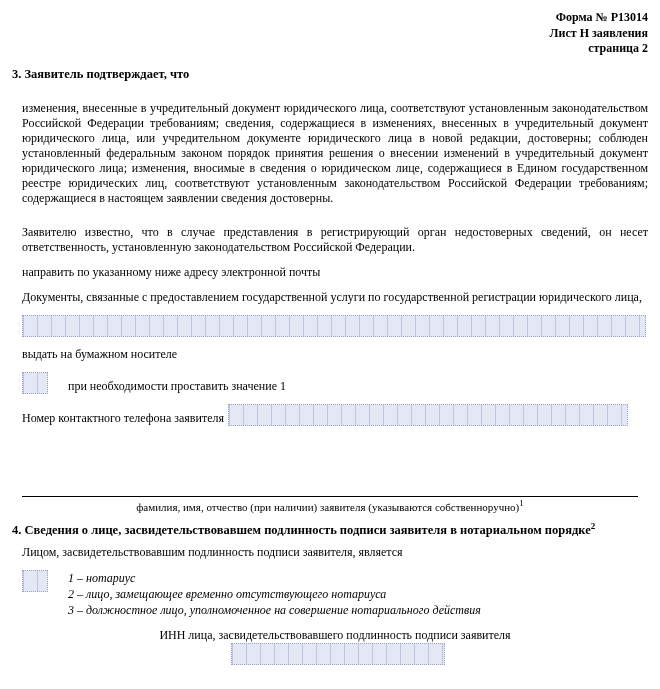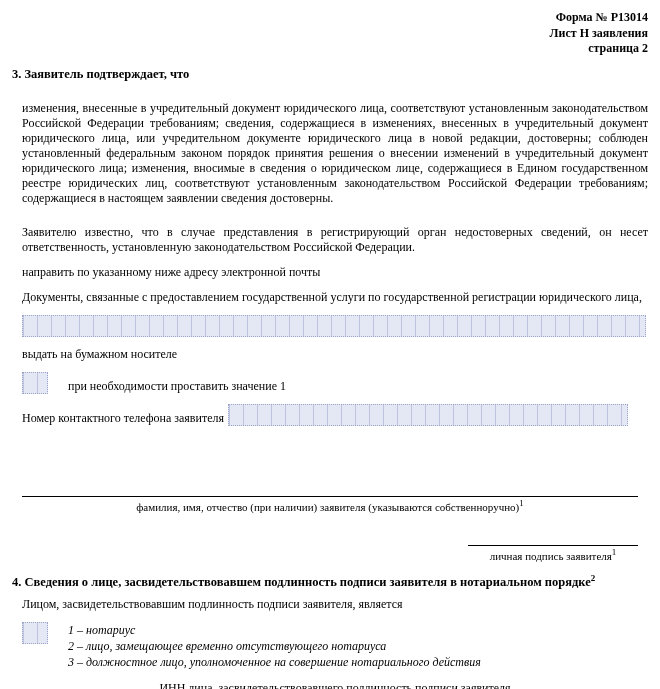--- a/index.html
+++ b/index.html
@@ -146,25 +146,20 @@
 
   <div class="indent-row" style="margin-top:10px;">
     <span>Номер контактного телефона заявителя</span>
     <span class="cell-field mid-box"></span>
   </div>
 
   <div class="sig-area">
     <span>фамилия, имя, отчество (при наличии) заявителя (указываются собственноручно)</span><sup>1</sup>
   </div>
 
-  <div class="sig-right">
-    <div class="sig-right-inner">
-      <span>личная подпись заявителя</span><sup>1</sup>
-    </div>
-  </div>
 
   <div class="sec-title">
     <span>4. Сведения о лице, засвидетельствовавшем подлинность подписи заявителя в нотариальном порядке</span><sup>2</sup>
   </div>
 
   <div class="para-line">Лицом, засвидетельствовавшим подлинность подписи заявителя, является</div>
 
   <div class="options-block">
     <span class="cell-field small-box"></span>
     <div class="options-text">

